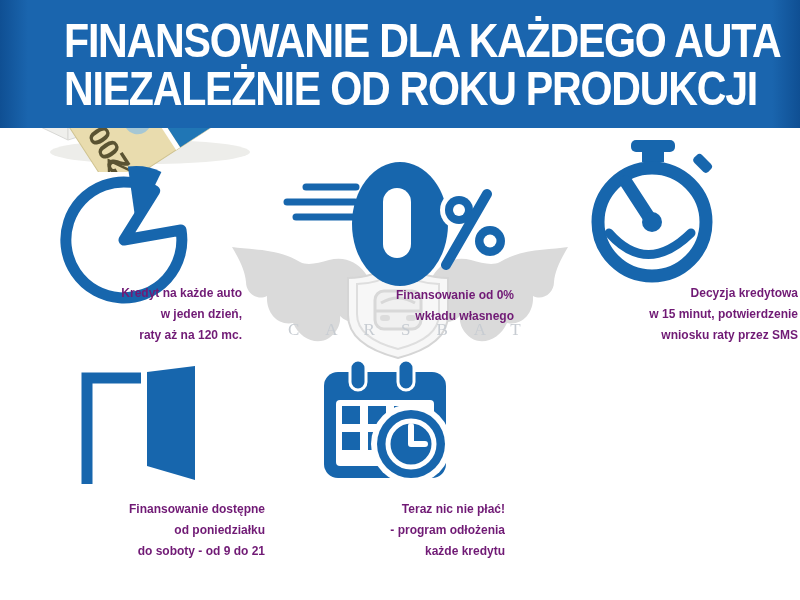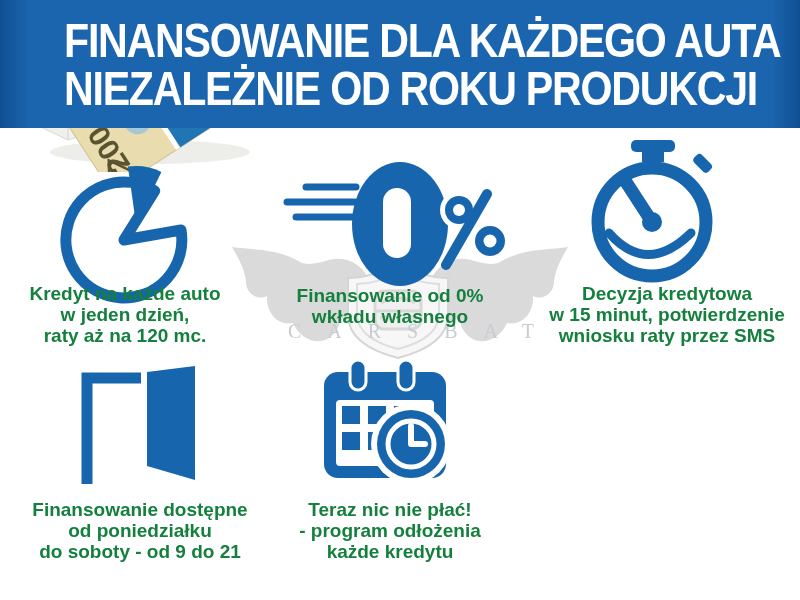--- a/index.html
+++ b/index.html
@@ -11,27 +11,27 @@
   .header{position:absolute;left:0;top:0;width:800px;height:128px;z-index:3;
           background:linear-gradient(90deg,#0f4f93 0%,#1a65ae 3.5%,#1a65ae 96.5%,#0f4f93 100%);
           display:flex;flex-direction:column;justify-content:center;}
   .hdr-line{display:block;width:800px;text-align:center;color:#ffffff;
             font-weight:700;font-size:49px;line-height:48px;letter-spacing:-1.5px;
             transform:scaleX(0.84);transform-origin:center;white-space:nowrap;}
 
   
   .wm-svg{position:absolute;left:205px;top:233px;width:390px;height:145px;z-index:1;}
   .wm-text{position:absolute;left:288px;top:320px;z-index:1;white-space:nowrap;
-           font-family:"Liberation Serif",serif;font-size:20px;color:#c7ccd2;
+           font-family:"Liberation Serif",serif;font-size:17px;color:#c7ccd2;
            letter-spacing:26px;}
 
   
   .icon-abs{position:absolute;z-index:2;}
-  .f-caption{position:absolute;z-index:2;color:#15803d;font-weight:700;font-size:19px;
-             line-height:21px;text-align:center;}
+  .f-caption{position:absolute;z-index:2;color:#701a75;font-weight:700;font-size:12px;
+             line-height:21px;text-align:right;}
   #cap1{left:8px;top:283px;width:234px;}
   #cap2{left:266px;top:285px;width:248px;}
   #cap3{left:536px;top:283px;width:262px;}
   #cap4{left:15px;top:499px;width:250px;}
   #cap5{left:275px;top:499px;width:230px;}
 
   #icon-pie{left:56px;top:140px;}
   #icon-zero{left:283px;top:158px;}
   #icon-stopwatch{left:585px;top:138px;}
   #icon-door{left:75px;top:366px;}

